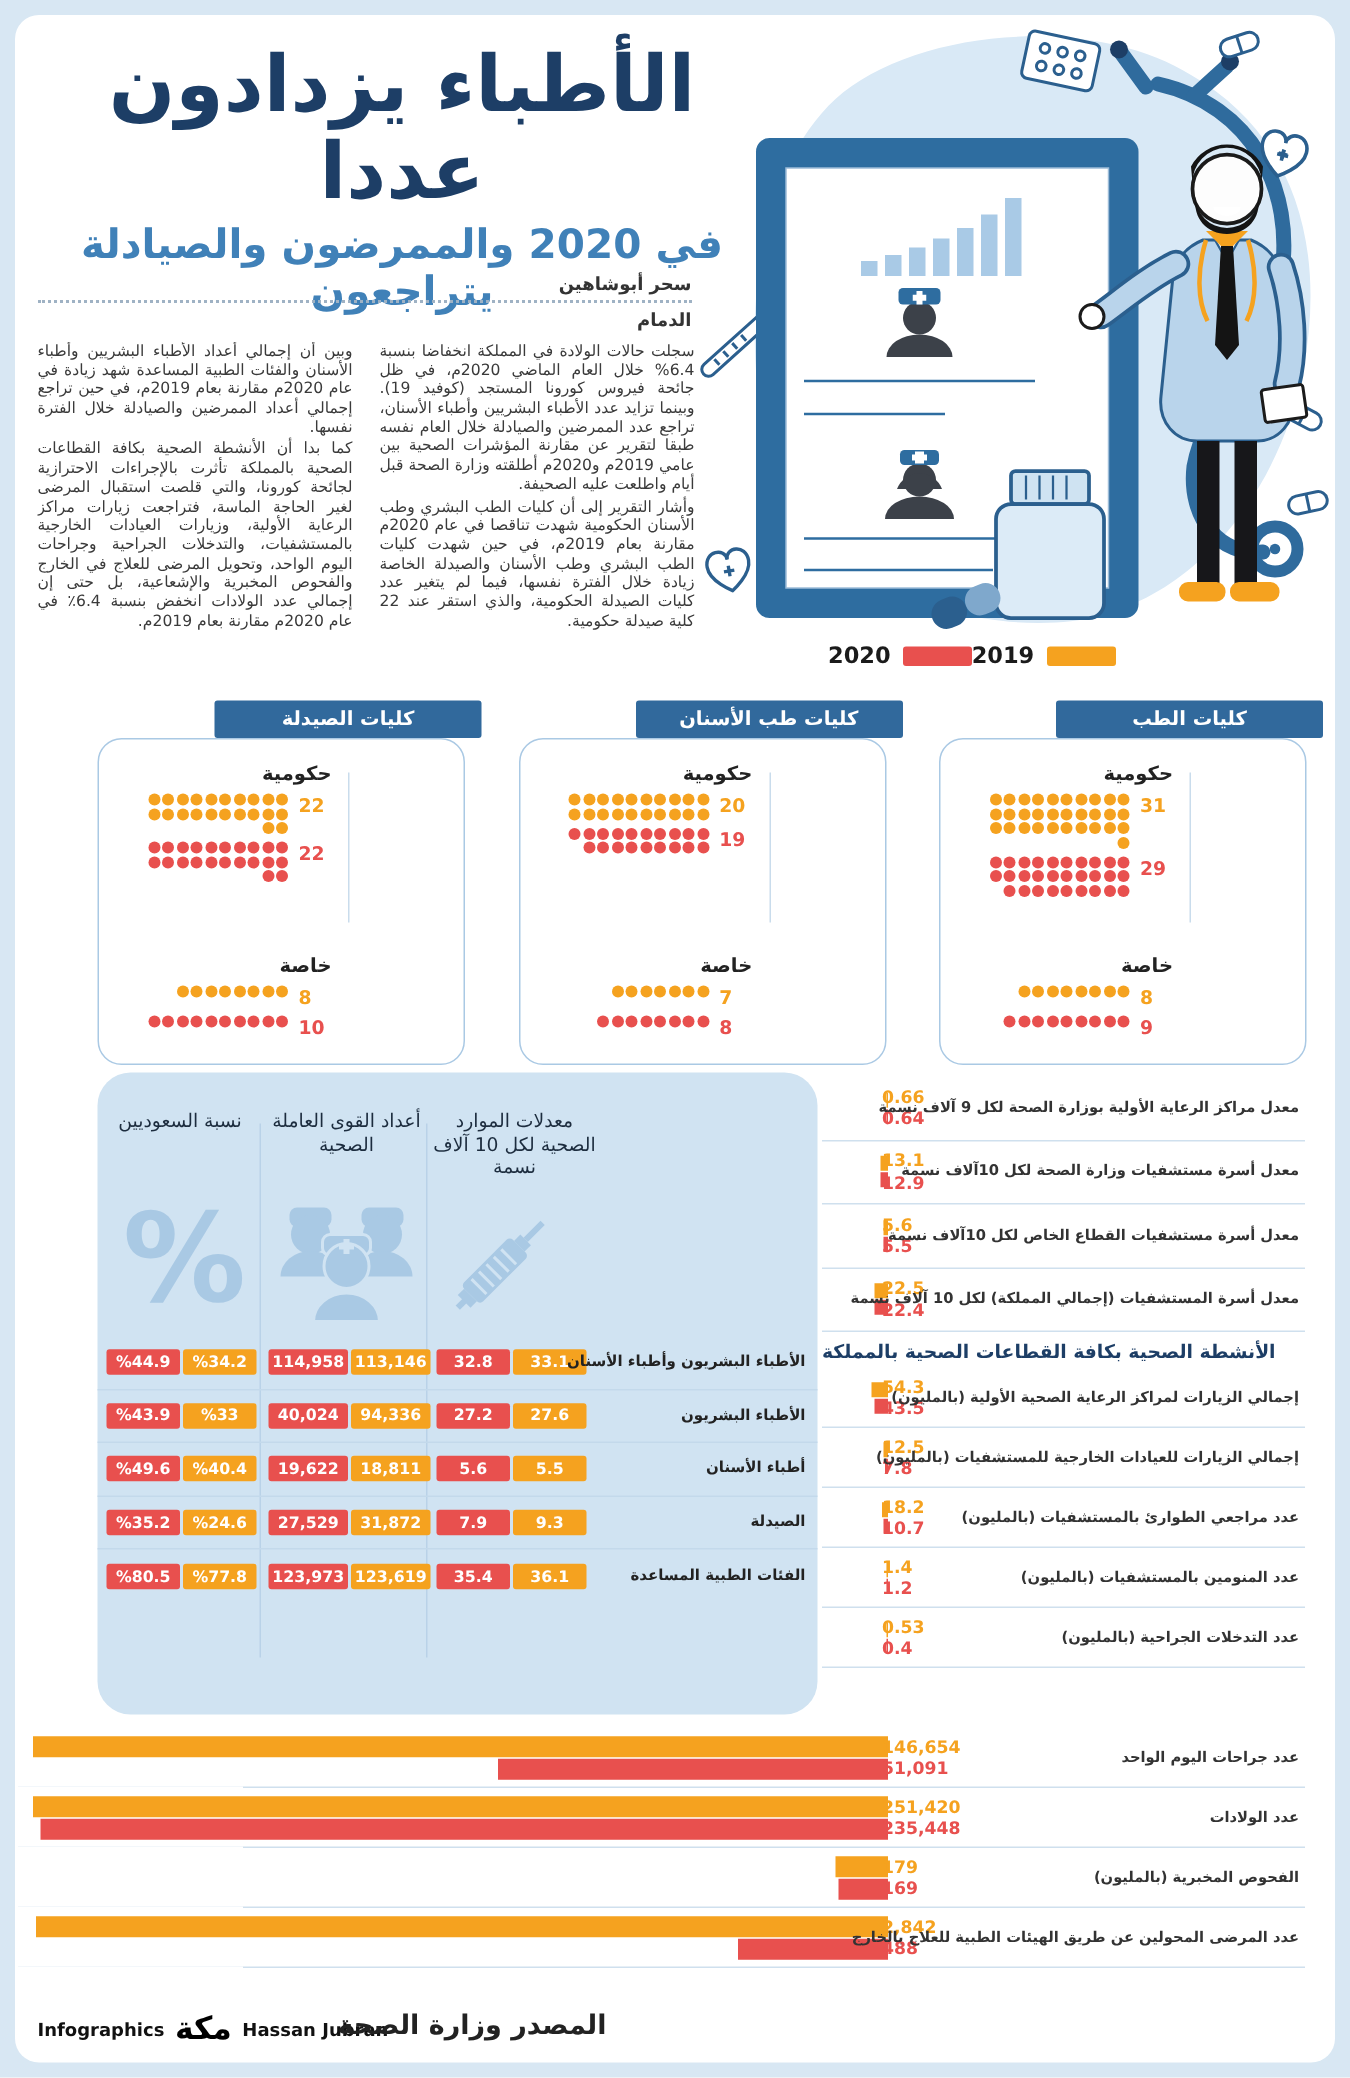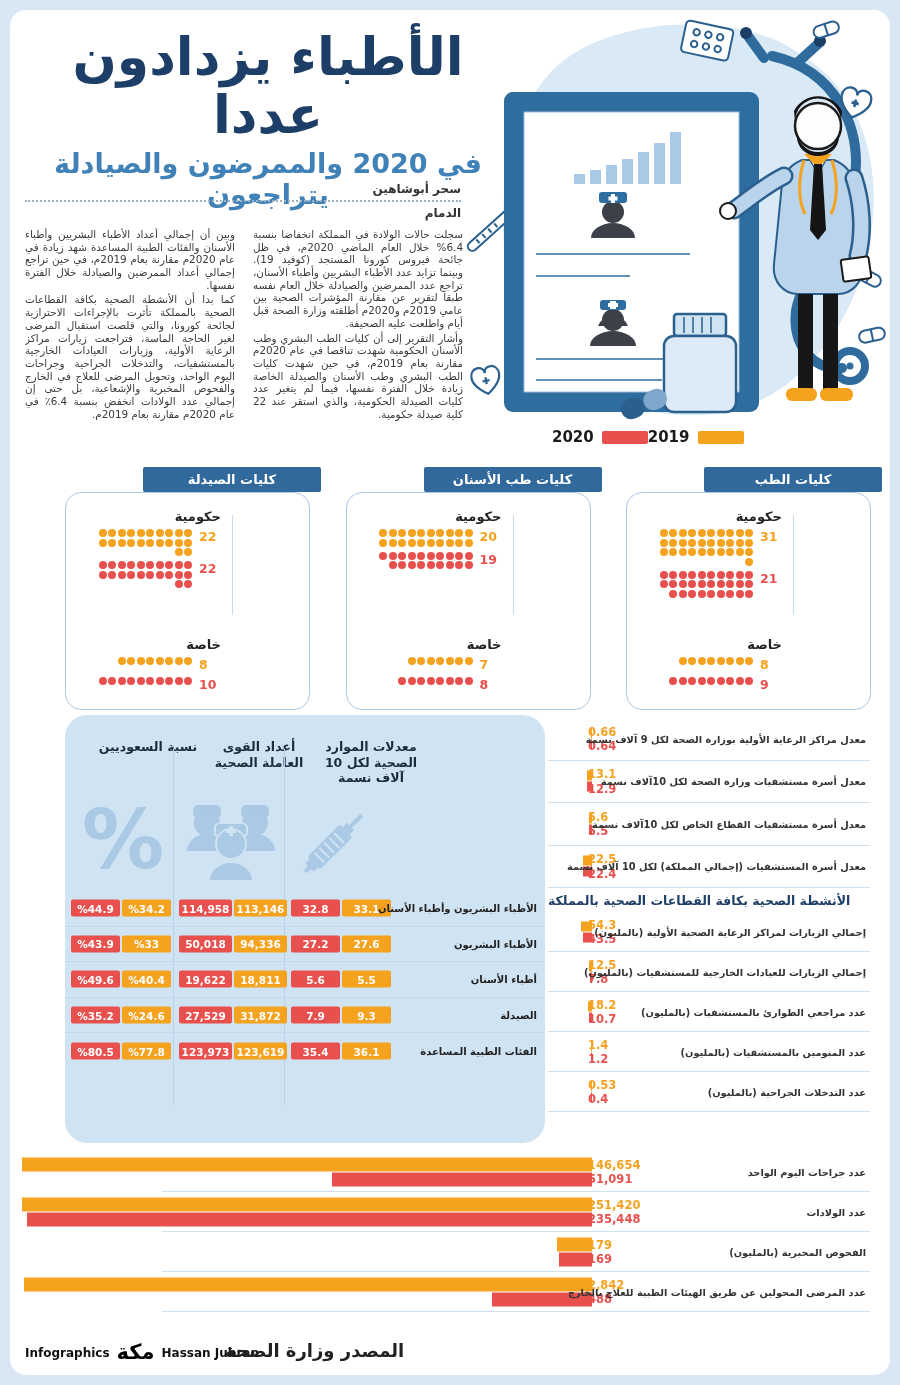--- a/index.html
+++ b/index.html
@@ -43,21 +43,21 @@
   .blk{padding-right:74px;}
   .grp-label{font-size:13px;font-weight:bold;color:#222;margin-bottom:5px;}
   .dotrow{display:flex;align-items:flex-start;gap:7px;margin-bottom:5px;}
   .cnt{font-size:12.5px;font-weight:bold;width:22px;flex:none;direction:ltr;text-align:left;}
   .cnt.o{color:var(--orange);} .cnt.r{color:var(--red);}
   .dots{width:96px;display:flex;flex-wrap:wrap;gap:1.5px;direction:rtl;}
   .dot{width:8px;height:8px;border-radius:50%;flex:none;}
 
   
   .tpanel{position:absolute;left:55px;top:705px;width:480px;height:428px;background:var(--panelblue);border-radius:22px;}
-  .th{position:absolute;top:24px;text-align:center;font-size:12.5px;font-weight:bold;color:#1c2c3e;direction:rtl;line-height:1.25;margin-left:28px;}
+  .th{position:absolute;top:24px;text-align:center;font-size:12.5px;font-weight:normal;color:#1c2c3e;direction:rtl;line-height:1.25;}
   .th.h-pct{left:0;width:110px;} .th.h-wf{left:112px;width:108px;} .th.h-rate{left:222px;width:112px;}
   .vdiv{position:absolute;top:34px;bottom:38px;width:1px;background:#b9d2e8;}
   .ticon{position:absolute;top:80px;height:90px;display:flex;align-items:center;justify-content:center;}
   .pct-glyph{font-size:82px;font-weight:bold;color:var(--iconblue);line-height:1;}
   .trows{position:absolute;left:0;top:176px;width:100%;}
   .trow{position:relative;height:35.6px;border-bottom:1px solid var(--divider);}
   .trow:last-child{border-bottom:none;}
   .chips{position:absolute;top:50%;transform:translateY(-50%);display:flex;gap:2px;direction:ltr;}
   .chips span{height:17px;display:flex;align-items:center;justify-content:center;color:#fff;font-weight:bold;font-size:10.5px;border-radius:2px;}
   .chips.pct{left:6px;} .chips.pct span{width:49px;}
@@ -301,21 +301,21 @@
                   <span class="dot" style="background: rgb(245, 162, 31);"></span>
                   <span class="dot" style="background: rgb(245, 162, 31);"></span>
                   <span class="dot" style="background: rgb(245, 162, 31);"></span>
                   <span class="dot" style="background: rgb(245, 162, 31);"></span>
                   <span class="dot" style="background: rgb(245, 162, 31);"></span>
                   <span class="dot" style="background: rgb(245, 162, 31);"></span>
                   <span class="dot" style="background: rgb(245, 162, 31);"></span>
                 </div>
               </div>
               <div class="dotrow">
-                <span class="cnt r">21</span>
+                <span class="cnt r">29</span>
                 <div class="dots">
                   <span class="dot" style="background: rgb(232, 80, 78);"></span>
                   <span class="dot" style="background: rgb(232, 80, 78);"></span>
                   <span class="dot" style="background: rgb(232, 80, 78);"></span>
                   <span class="dot" style="background: rgb(232, 80, 78);"></span>
                   <span class="dot" style="background: rgb(232, 80, 78);"></span>
                   <span class="dot" style="background: rgb(232, 80, 78);"></span>
                   <span class="dot" style="background: rgb(232, 80, 78);"></span>
                   <span class="dot" style="background: rgb(232, 80, 78);"></span>
                   <span class="dot" style="background: rgb(232, 80, 78);"></span>
@@ -618,21 +618,21 @@
               <span class="c19">33.1</span>
             </div>
             <div class="tlabel">الأطباء البشريون وأطباء الأسنان</div>
           </div>
           <div class="trow">
             <div class="chips pct">
               <span class="c20">%43.9</span>
               <span class="c19">%33</span>
             </div>
             <div class="chips wf">
-              <span class="c20">50,018</span>
+              <span class="c20">40,024</span>
               <span class="c19">94,336</span>
             </div>
             <div class="chips rate">
               <span class="c20">27.2</span>
               <span class="c19">27.6</span>
             </div>
             <div class="tlabel">الأطباء البشريون</div>
           </div>
           <div class="trow">
             <div class="chips pct">

